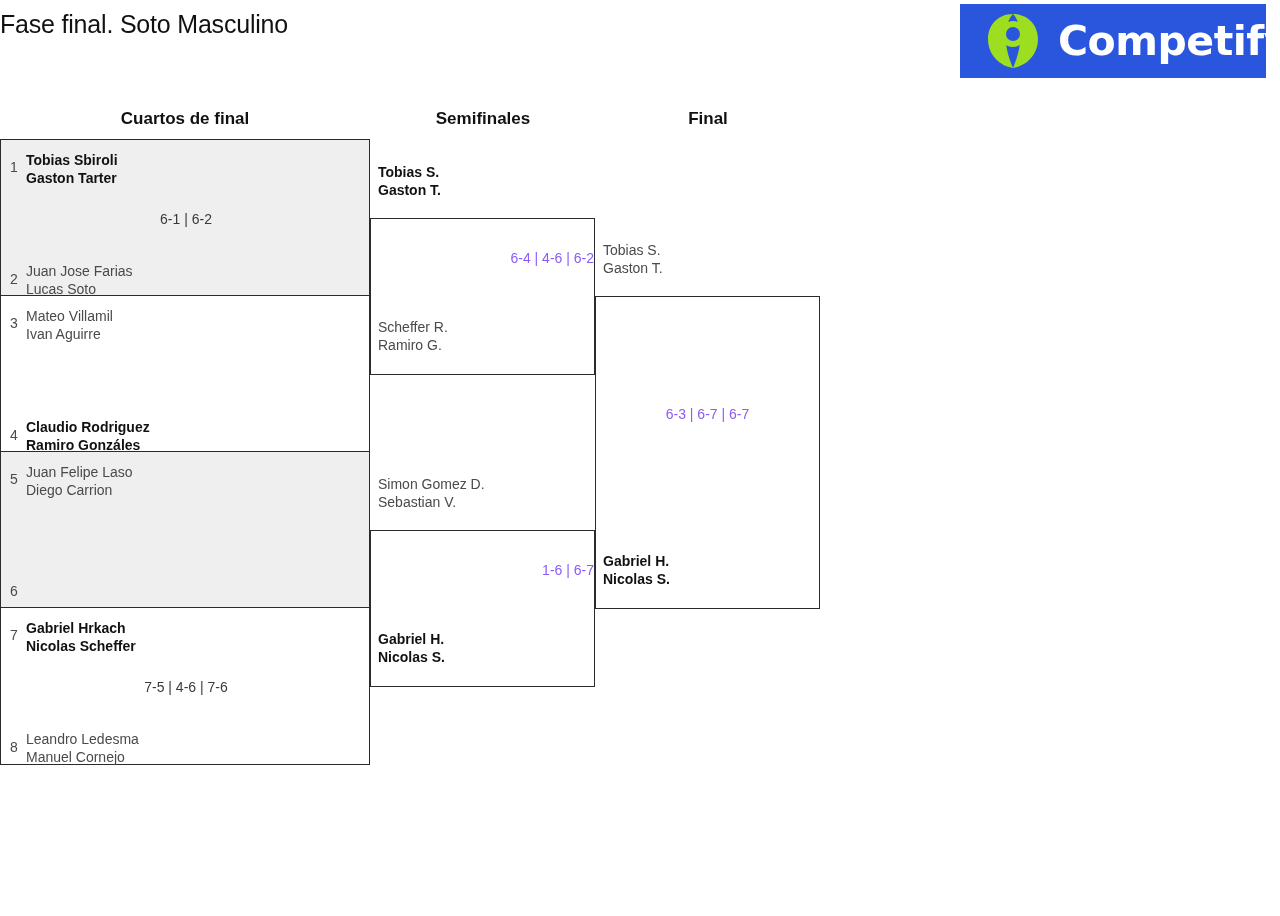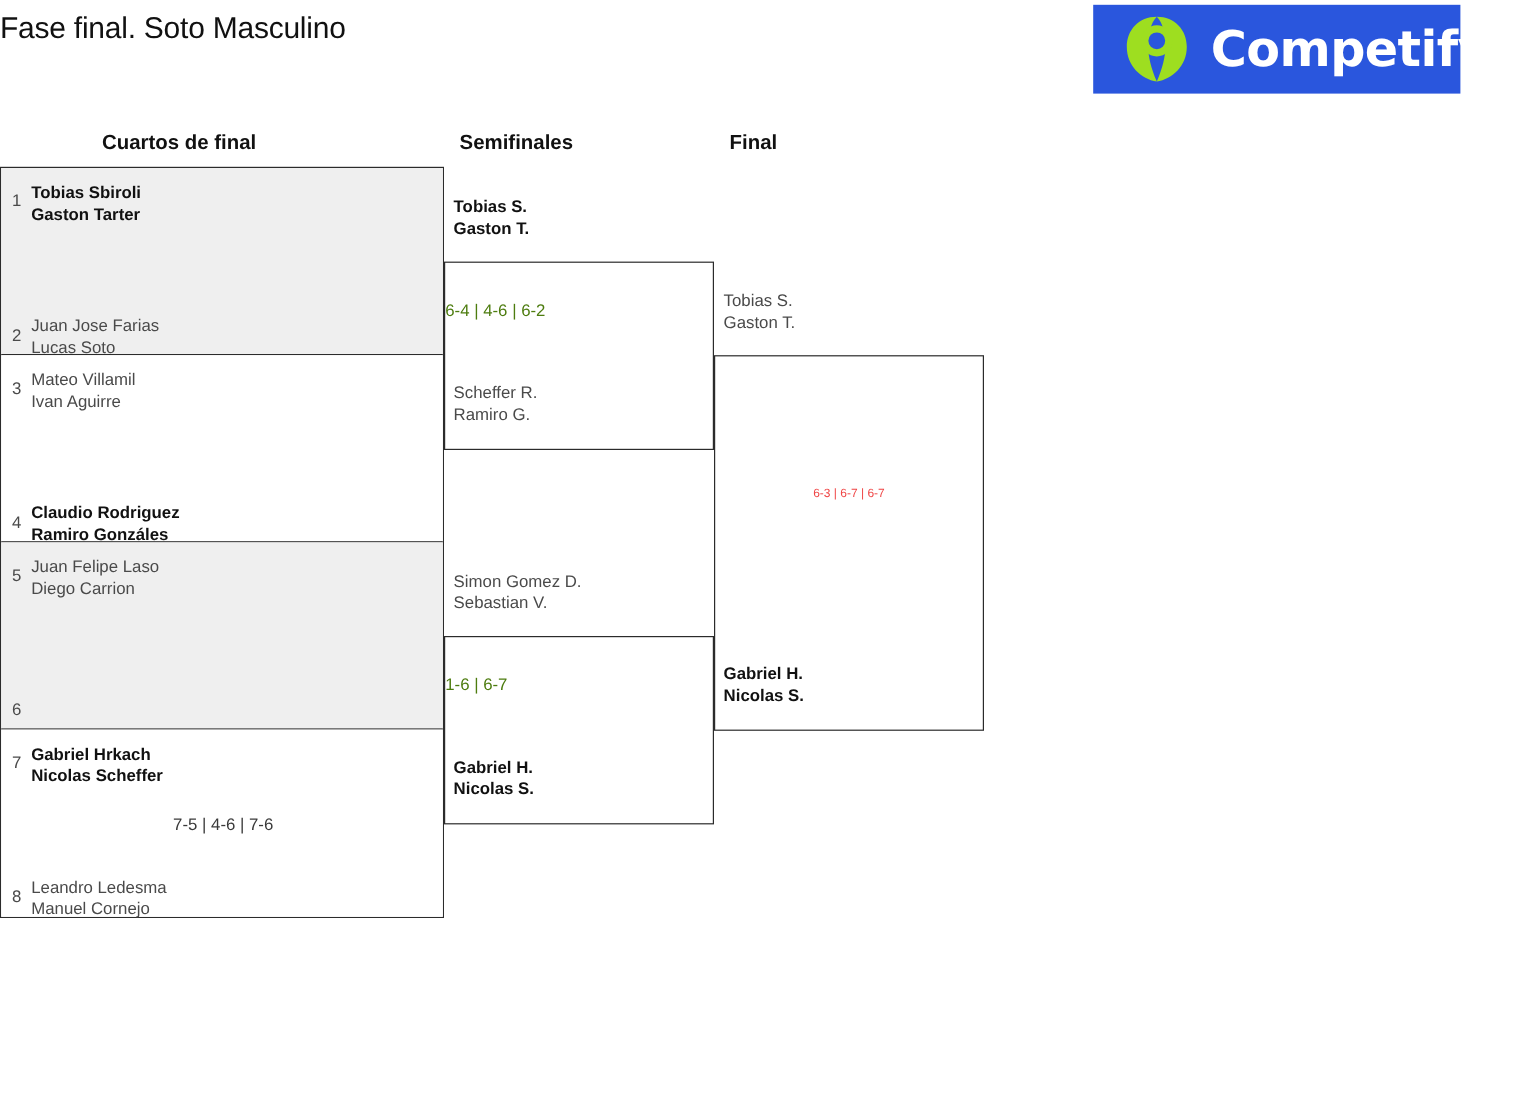--- a/index.html
+++ b/index.html
@@ -26,21 +26,21 @@
     line-height: 33px;
     font-weight: 400;
     color: #111111;
     letter-spacing: -0.2px;
   }
   #tournament-title .line { display: block; white-space: pre; }
 
   
   #brand-logo {
     position: absolute;
-    left: 911px;
+    left: 960px;
     top: 4px;
     width: 306px;
     height: 74px;
     background: #2a56dd;
     display: flex;
     align-items: center;
     padding-left: 22px;
     box-sizing: border-box;
   }
   #brand-logo .mark {
@@ -57,20 +57,21 @@
     margin-left: 14px;
     font-family: "DejaVu Sans", sans-serif;
   }
 
   
   .round-header {
     position: absolute;
     font-size: 17px;
     font-weight: bold;
     color: #111111;
+    text-align: center;
     white-space: nowrap;
   }
   #round-header-0 { left: 85px;  top: 109px; width: 200px; }
   #round-header-1 { left: 383px; top: 109px; width: 200px; }
   #round-header-2 { left: 608px; top: 109px; width: 200px; }
 
   
   #qf-column {
     position: absolute;
     left: 0px;
@@ -144,23 +145,23 @@
   }
   .sf-team .pl { display: block; }
   .sf-top { top: -56px; }
   .sf-bot { top: 99px; }
 
   .sf-score {
     position: absolute;
     top: 31px;
     left: 0;
     width: 223px;
-    text-align: left;
-    font-size: 14px;
-    color: #4d7c0f;
+    text-align: right;
+    font-size: 14px;
+    color: #8b5cf6;
   }
 
   
   #final-box {
     position: absolute;
     left: 595px;
     top: 296px;
     width: 225px;
     height: 313px;
     border: 1px solid #2b2b2b;
@@ -176,22 +177,22 @@
   }
   .fn-team .pl { display: block; }
   .fn-top { top: -56px; }
   .fn-bot { top: 255px; }
   #final-score {
     position: absolute;
     top: 109px;
     left: 0;
     width: 223px;
     text-align: center;
-    font-size: 10px;
-    color: #ef4444;
+    font-size: 14px;
+    color: #8b5cf6;
   }
 </style>
 </head>
 <body>
 
 <div id="tournament-title">
   <span class="line">Fase final. Soto Masculino</span>
 </div>
 
 <div id="brand-logo">
@@ -211,20 +212,21 @@
 <div class="round-header" id="round-header-2">Final</div>
 
 <div id="qf-column">
 
   <div class="qf-match shaded">
     <span class="seed qf-seed-top loser">1</span>
     <span class="team qf-top winner">
       <span class="pl">Tobias Sbiroli</span>
       <span class="pl">Gaston Tarter</span>
     </span>
+    <span class="qf-score">6-1 | 6-2</span>
     <span class="seed qf-seed-bot loser">2</span>
     <span class="team qf-bot loser">
       <span class="pl">Juan Jose Farias</span>
       <span class="pl">Lucas Soto</span>
     </span>
   </div>
 
   <div class="qf-match plain">
     <span class="seed qf-seed-top loser">3</span>
     <span class="team qf-top loser">

